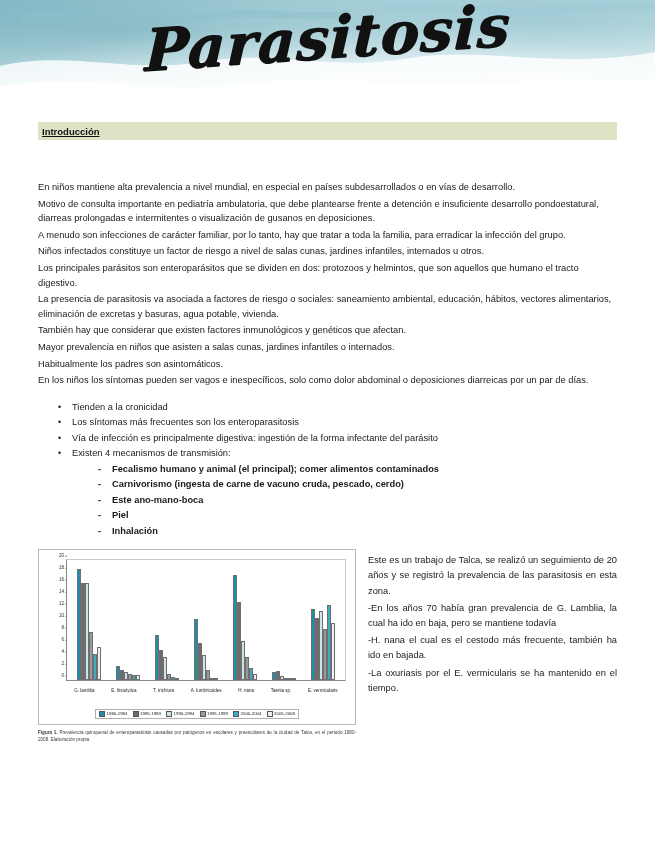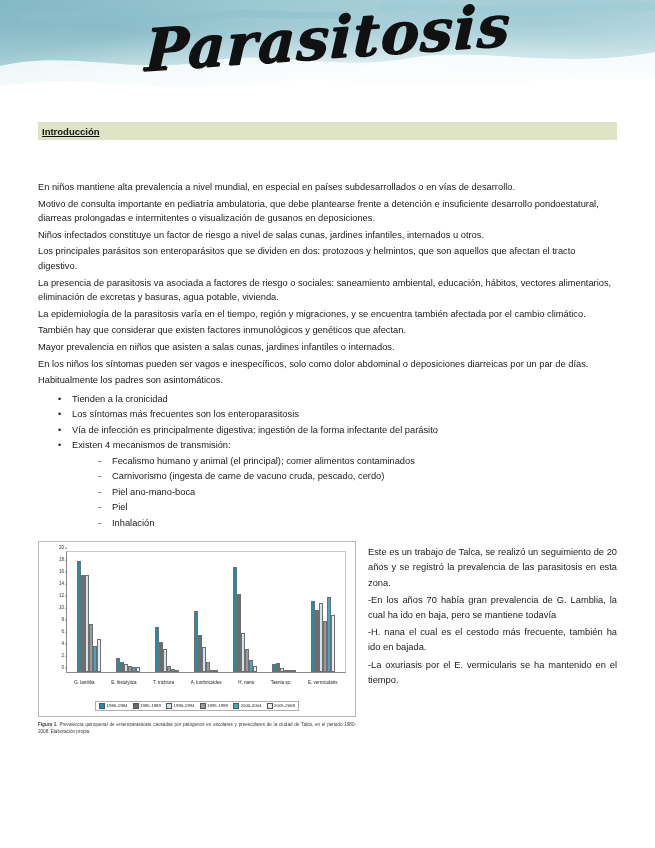--- a/index.html
+++ b/index.html
@@ -67,21 +67,21 @@
 
   p.body {
     margin: 0 0 2px 0;
     font-size: 9.3px;
     line-height: 14.6px;
     color: #1a1a1a;
   }
   p.body.justify { text-align: justify; margin-top: 40px; }
 
   ul.bullets {
-    margin: 4px 0 0 0;
+    margin: 12px 0 0 0;
     padding-left: 34px;
     list-style: none;
   }
   ul.bullets > li {
     position: relative;
     font-size: 9.3px;
     line-height: 15.5px;
     color: #1a1a1a;
   }
   ul.bullets > li > .btxt { display: inline-block; }
@@ -94,20 +94,21 @@
   }
   ul.sub {
     margin: 0 0 0 0;
     padding-left: 40px;
     list-style: none;
   }
   ul.sub > li {
     position: relative;
     font-size: 9.3px;
     line-height: 15.5px;
+    font-weight: bold;
   }
   ul.sub > li::before {
     content: "-";
     position: absolute;
     left: -14px;
     top: 0;
   }
 
   
   #lower {
@@ -284,45 +285,45 @@
   </div>
 
   <div id="doc">
 
     <div class="section-heading">
       <span>Introducción</span>
     </div>
 
     <p class="body justify">En niños mantiene alta prevalencia a nivel mundial, en especial en países subdesarrollados o en vías de desarrollo.</p>
     <p class="body">Motivo de consulta importante en pediatría ambulatoria, que debe plantearse frente a detención e insuficiente desarrollo pondoestatural, diarreas prolongadas e intermitentes o visualización de gusanos en deposiciones.</p>
+    <p class="body">A menudo son infecciones de carácter familiar, por lo tanto, hay que tratar a toda la familia, para erradicar la infección del grupo.</p>
     <p class="body">Niños infectados constituye un factor de riesgo a nivel de salas cunas, jardines infantiles, internados u otros.</p>
-    <p class="body">Los principales parásitos son enteroparásitos que se dividen en dos: protozoos y helmintos, que son aquellos que afectan el tracto digestivo.</p>
+    <p class="body">Los principales parásitos son enteroparásitos que se dividen en dos: protozoos y helmintos, que son aquellos que humano el tracto digestivo.</p>
     <p class="body">La presencia de parasitosis va asociada a factores de riesgo o sociales: saneamiento ambiental, educación, hábitos, vectores alimentarios, eliminación de excretas y basuras, agua potable, vivienda.</p>
-    <p class="body">La epidemiología de la parasitosis varía en el tiempo, región y migraciones, y se encuentra también afectada por el cambio climático.</p>
     <p class="body">También hay que considerar que existen factores inmunológicos y genéticos que afectan.</p>
     <p class="body">Mayor prevalencia en niños que asisten a salas cunas, jardines infantiles o internados.</p>
+    <p class="body">Habitualmente los padres son asintomáticos.</p>
     <p class="body">En los niños los síntomas pueden ser vagos e inespecíficos, solo como dolor abdominal o deposiciones diarreicas por un par de días.</p>
-    <p class="body">Habitualmente los padres son asintomáticos.</p>
 
     <ul class="bullets">
       <li>
         <span class="btxt">Tienden a la cronicidad</span>
       </li>
       <li>
         <span class="btxt">Los síntomas más frecuentes son los enteroparasitosis</span>
       </li>
       <li>
         <span class="btxt">Vía de infección es principalmente digestiva: ingestión de la forma infectante del parásito</span>
       </li>
       <li>
         <span class="btxt">Existen 4 mecanismos de transmisión:</span>
         <ul class="sub">
           <li>Fecalismo humano y animal (el principal); comer alimentos contaminados</li>
           <li>Carnivorismo (ingesta de carne de vacuno cruda, pescado, cerdo)</li>
-          <li>Piel ano-mano-boca</li>
+          <li>Este ano-mano-boca</li>
           <li>Piel</li>
           <li>Inhalación</li>
         </ul>
       </li>
     </ul>
 
     <div id="lower">
 
       <div id="figure-col">
         <div id="figure-box">

